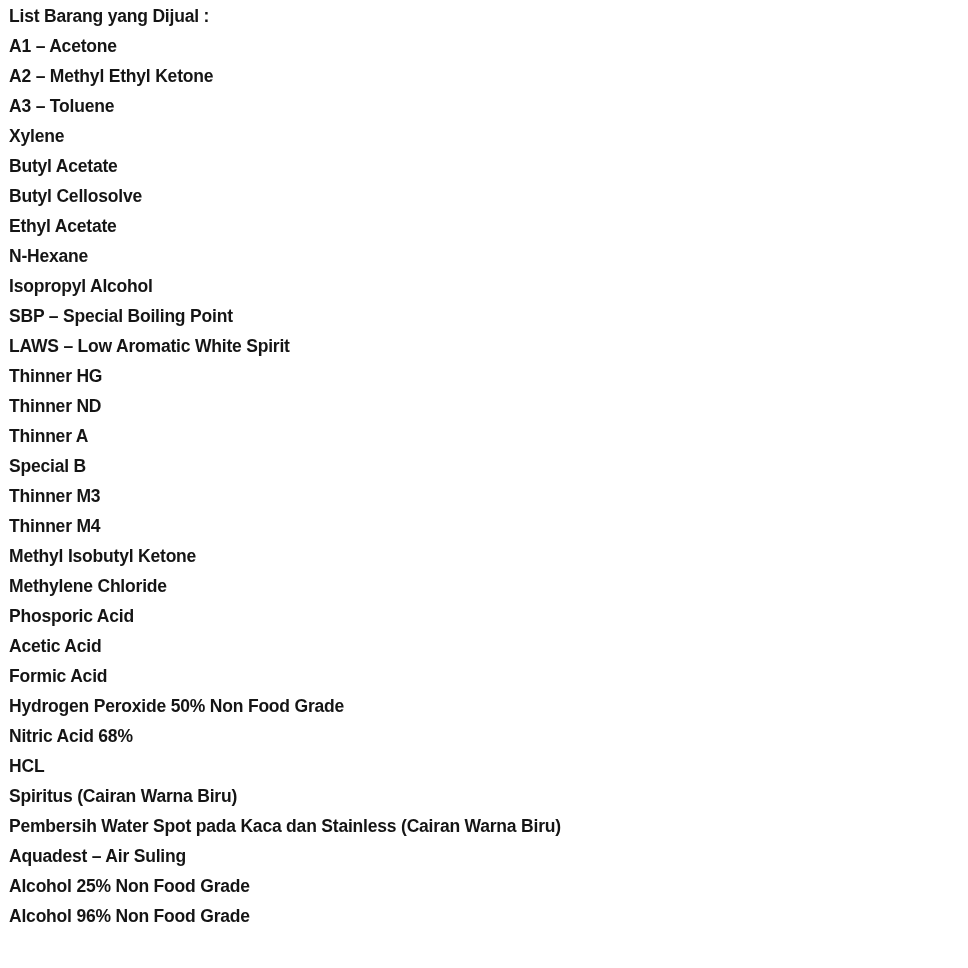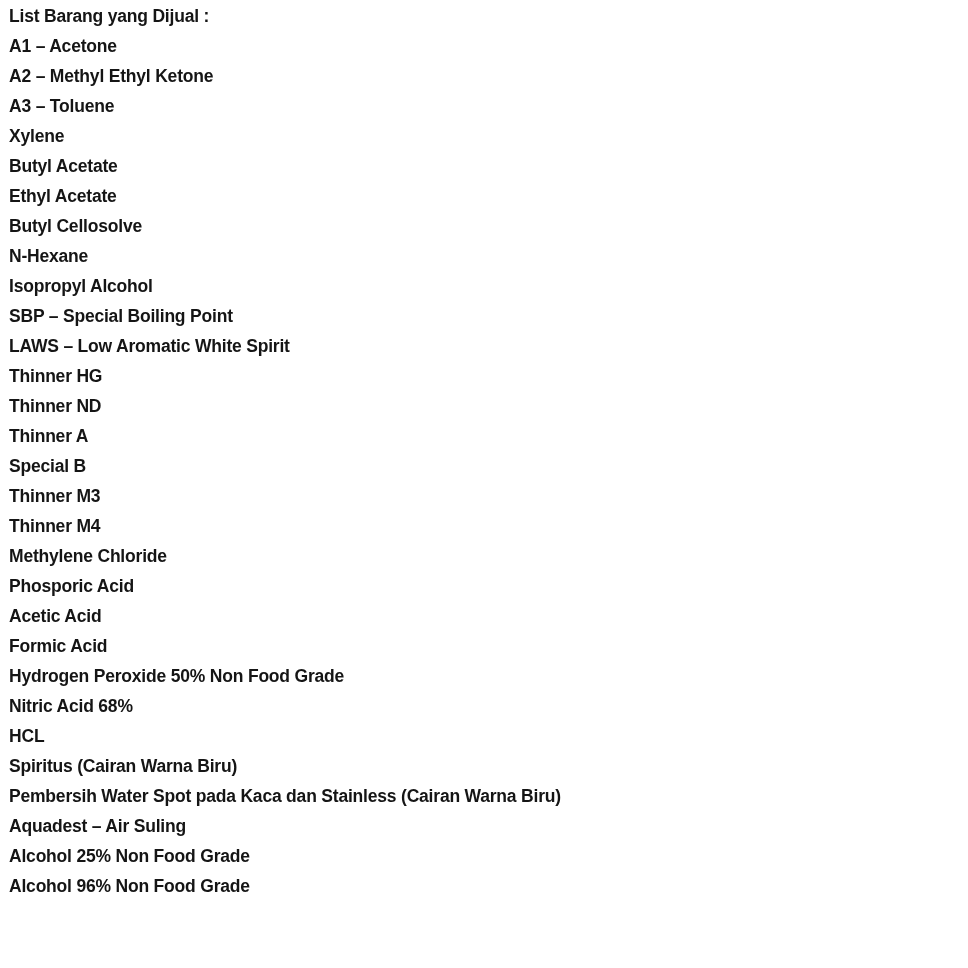--- a/index.html
+++ b/index.html
@@ -34,32 +34,33 @@
 <body>
 
 <div class="page">
   <div class="line">List Barang yang Dijual :</div>
   <div id="list-container">
       <div class="line">A1 – Acetone</div>
       <div class="line">A2 – Methyl Ethyl Ketone</div>
       <div class="line">A3 – Toluene</div>
       <div class="line">Xylene</div>
       <div class="line">Butyl Acetate</div>
+      <div class="line">Butyl Cellosolve</div>
       <div class="line">Ethyl Acetate</div>
-      <div class="line">Butyl Cellosolve</div>
       <div class="line">N-Hexane</div>
       <div class="line">Isopropyl Alcohol</div>
       <div class="line">SBP – Special Boiling Point</div>
       <div class="line">LAWS – Low Aromatic White Spirit</div>
       <div class="line">Thinner HG</div>
       <div class="line">Thinner ND</div>
       <div class="line">Thinner A</div>
       <div class="line">Special B</div>
       <div class="line">Thinner M3</div>
       <div class="line">Thinner M4</div>
+      <div class="line">Methyl Isobutyl Ketone</div>
       <div class="line">Methylene Chloride</div>
       <div class="line">Phosporic Acid</div>
       <div class="line">Acetic Acid</div>
       <div class="line">Formic Acid</div>
       <div class="line">Hydrogen Peroxide 50% Non Food Grade</div>
       <div class="line">Nitric Acid 68%</div>
       <div class="line">HCL</div>
       <div class="line">Spiritus (Cairan Warna Biru)</div>
       <div class="line">Pembersih Water Spot pada Kaca dan Stainless (Cairan Warna Biru)</div>
       <div class="line">Aquadest – Air Suling</div>

